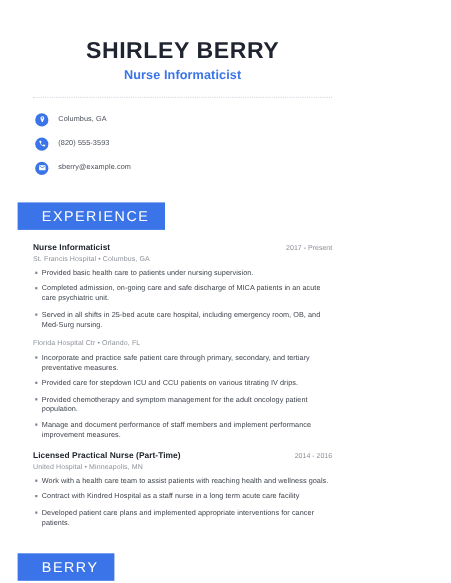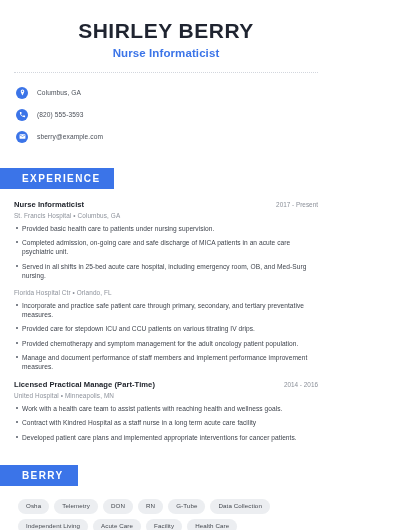--- a/index.html
+++ b/index.html
@@ -9,21 +9,21 @@
     overflow: hidden;
     background: #ffffff;
     font-family: "Liberation Sans", sans-serif;
     -webkit-font-smoothing: antialiased;
   }
   .page {
     width: 332px;
     height: 530px;
     position: relative;
     background: #ffffff;
-    padding: 0;
+    padding: 16px;
   }
 
   
   .header {
     padding: 18px 0 0 0;
     text-align: center;
   }
   .full-name {
     font-size: 21px;
     font-weight: bold;
@@ -73,22 +73,22 @@
     color: #4a4f58;
     letter-spacing: 0.1px;
   }
 
   
   .section { padding: 0 14px; }
   .section-head {
     display: inline-block;
     background: #3b74e8;
     color: #ffffff;
-    font-size: 10px;
-    font-weight: bold;
+    font-size: 13px;
+    font-weight: normal;
     letter-spacing: 1.4px;
     padding: 5px 14px 5px 11px;
     margin-left: -14px;
     padding-left: 22px;
   }
 
   
   .entries { margin-top: 11px; }
   .entry { margin-bottom: 9px; }
   .entry-top {
@@ -263,21 +263,21 @@
             <span class="bullet-dot">
                 <span></span>
               </span>
             <span class="bullet-text">Manage and document performance of staff members and implement performance improvement measures.</span>
           </div>
         </div>
       </div>
 
       <div class="entry">
         <div class="entry-top">
-          <div class="entry-role">Licensed Practical Manage (Part-Time)</div>
+          <div class="entry-role">Licensed Practical Nurse (Part-Time)</div>
           <div class="entry-date">2014 - 2016</div>
         </div>
         <div class="entry-org">United Hospital • Minneapolis, MN</div>
         <div class="bullets">
           <div class="bullet">
             <span class="bullet-dot">
                 <span></span>
               </span>
             <span class="bullet-text">Work with a health care team to assist patients with reaching health and wellness goals.</span>
           </div>

